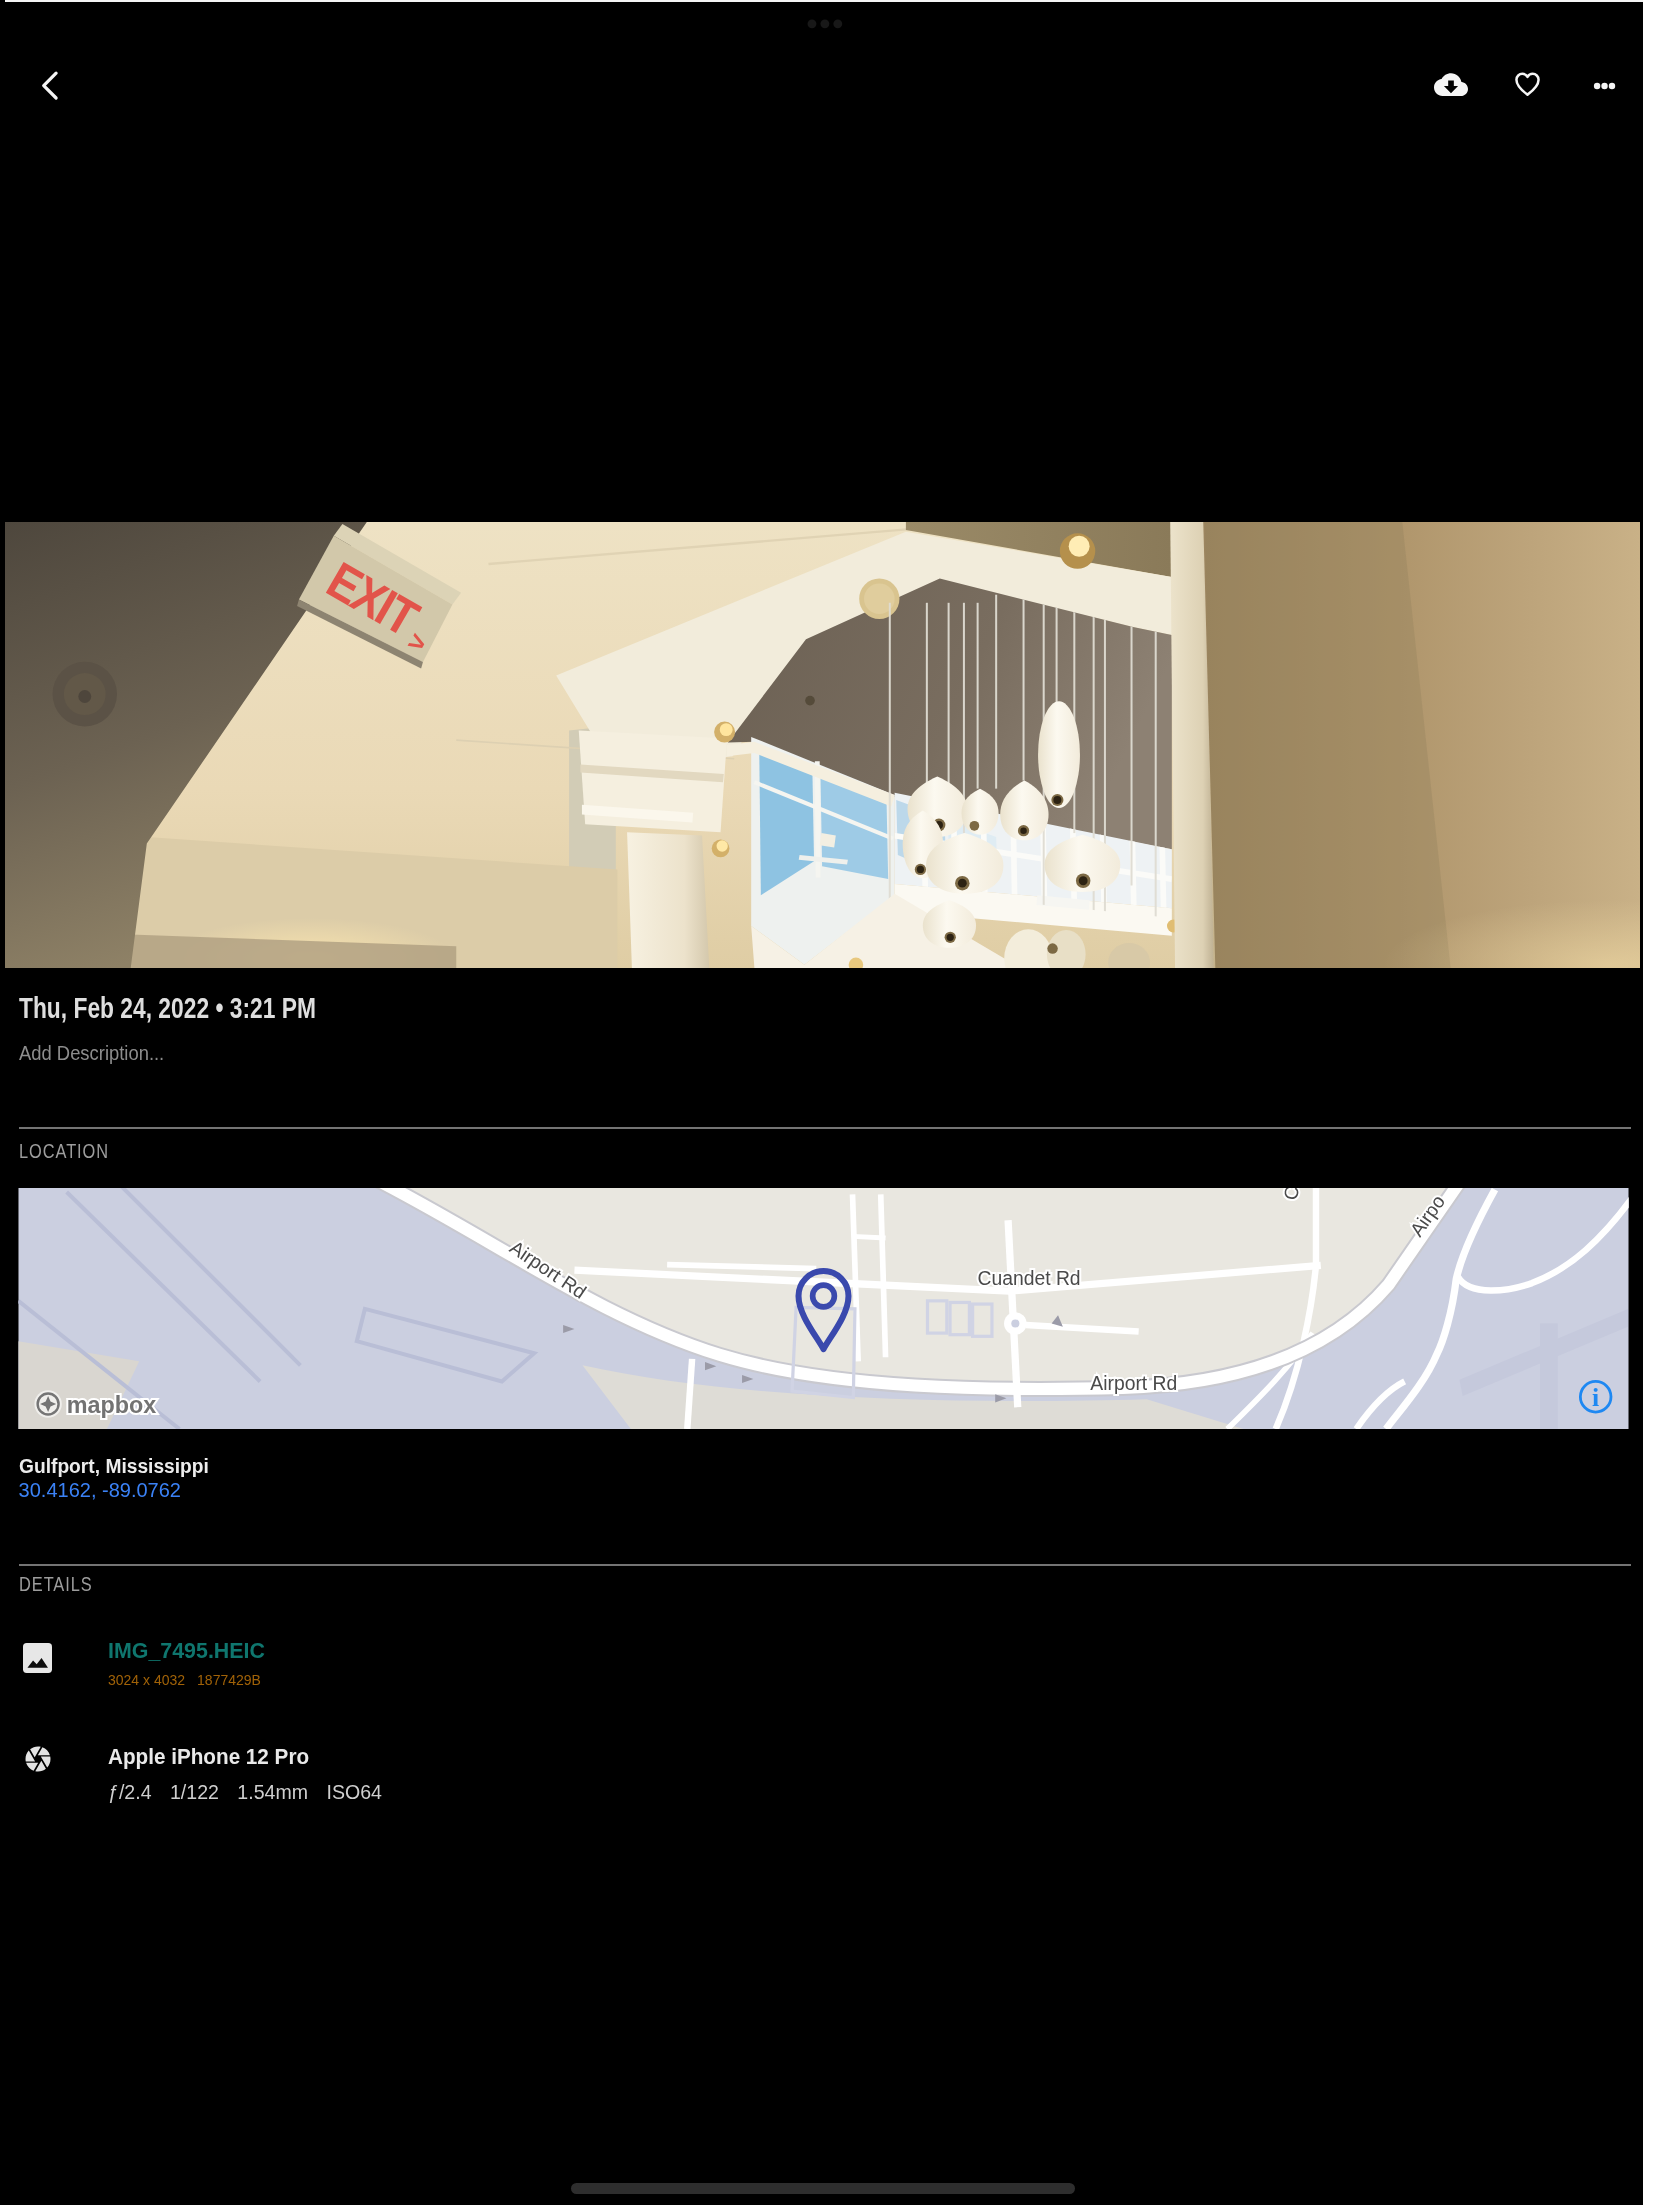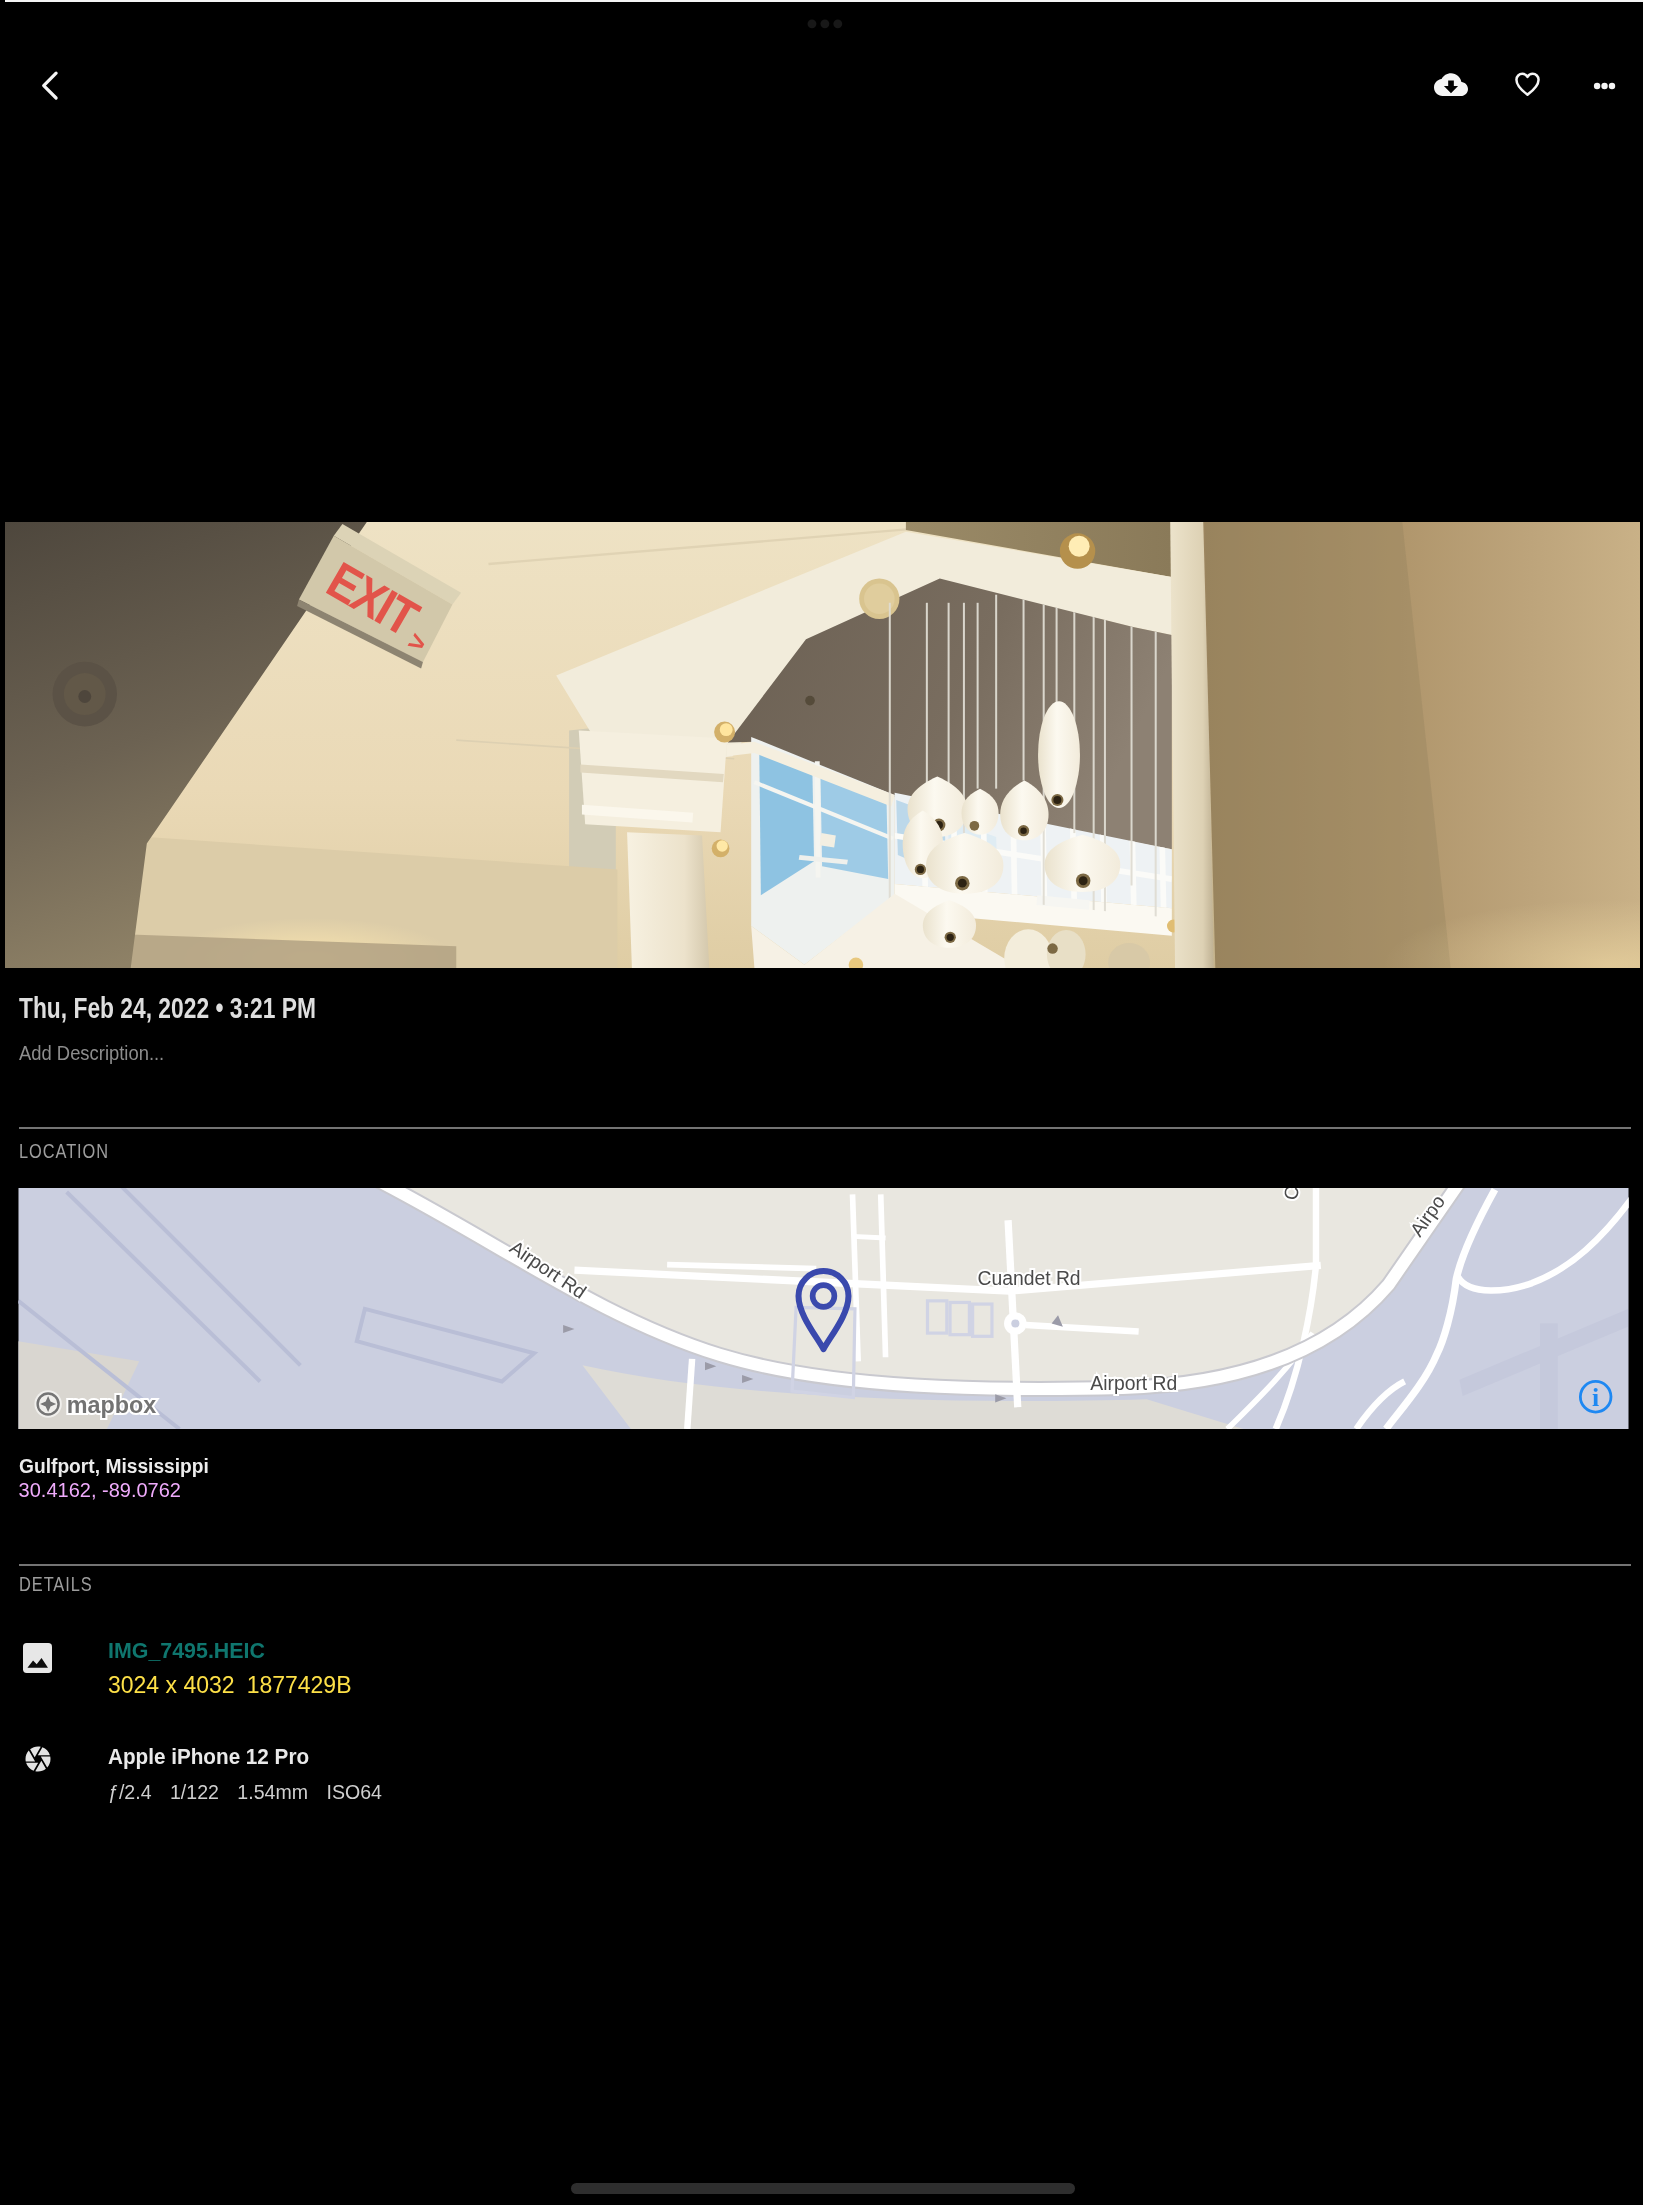--- a/index.html
+++ b/index.html
@@ -358,36 +358,36 @@
 <g>
  <circle cx="1957" cy="259" r="19" fill="none" stroke="#1e88f2" stroke-width="3.5"></circle>
  <text x="1957" y="271" font-family="Liberation Serif, serif" font-size="32" font-weight="bold" fill="#1e88f2" text-anchor="middle">i</text>
 </g>
 </g>
 </svg>
 </div>
 
 <div class="abs" style="left:18.6px;top:1455px;font-size:20px;font-weight:bold;color:#ececec;transform:scaleX(0.96);transform-origin:0 50%;white-space:nowrap;">Gulfport, Mississippi</div>
 
-<div class="abs" style="left:18.6px;top:1479px;font-size:20px;color:#f0abfc;white-space:nowrap;">30.4162, -89.0762</div>
+<div class="abs" style="left:18.6px;top:1479px;font-size:20px;color:#3b82f6;white-space:nowrap;">30.4162, -89.0762</div>
 
 <div class="abs" style="left:18.6px;top:1564px;width:1612px;height:1.6px;background:#747474;"></div>
 
 <div class="abs" style="left:18.6px;top:1572px;font-size:21px;color:#9d9d9d;letter-spacing:1.2px;transform:scaleX(0.78);transform-origin:0 50%;white-space:nowrap;">DETAILS</div>
 
 <div class="abs" style="left:22.6px;top:1643px;">
 <svg width="29" height="30" viewBox="0 0 36 37">
 <rect x="0" y="0" width="36" height="37" rx="4.5" fill="#e7e7e7"></rect>
 <path d="M5.5 30.5 L12.5 21.5 L17 26.3 L23 18.5 L31 30.5 Z" fill="#0d0d0d"></path>
 </svg>
 </div>
 
 <div class="abs" style="left:108px;top:1639px;font-size:21.4px;font-weight:bold;color:#0f766e;white-space:nowrap;">IMG_7495.HEIC</div>
 
-<div class="abs" style="left:108px;top:1672px;font-size:23px;color:#fde047;white-space:nowrap;">3024 x 4032<span style="display:inline-block;width:12px;"></span>1877429B</div>
+<div class="abs" style="left:108px;top:1672px;font-size:14px;color:#a16207;white-space:nowrap;">3024 x 4032<span style="display:inline-block;width:12px;"></span>1877429B</div>
 
 <div class="abs" style="left:22.6px;top:1744px;">
 <svg width="30" height="30" viewBox="0 0 24 24">
 <path fill="#e3e3e3" d="M9.4 10.5l4.77-8.26C13.47 2.09 12.75 2 12 2c-2.4 0-4.6.85-6.32 2.25l3.66 6.35.06-.1zM21.54 9c-.92-2.92-3.15-5.26-6-6.34L11.88 9h9.66zm.26 1h-7.49l.29.5 4.76 8.25C21 16.97 22 14.61 22 12c0-.69-.07-1.35-.2-2zM8.54 12l-3.9-6.75C3.01 7.03 2 9.39 2 12c0 .69.07 1.35.2 2h7.49l-1.15-2zm-6.08 3c.92 2.92 3.15 5.26 6 6.34L12.12 15H2.46zm11.27 0l-3.9 6.76c.7.15 1.42.24 2.17.24 2.4 0 4.6-.85 6.32-2.25l-3.66-6.35-.93 1.6z"></path>
 </svg>
 </div>
 
 <div class="abs" style="left:108px;top:1744px;font-size:22px;font-weight:bold;color:#e9e9e9;transform:scaleX(0.94);transform-origin:0 50%;white-space:nowrap;">Apple iPhone 12 Pro</div>
 
 <div class="abs" style="left:108px;top:1780px;font-size:20.6px;color:#cfcfcf;transform:scaleX(0.95);transform-origin:0 50%;white-space:nowrap;">ƒ/2.4<span style="display:inline-block;width:19.4px;"></span>1/122<span style="display:inline-block;width:19.4px;"></span>1.54mm<span style="display:inline-block;width:19.4px;"></span>ISO64</div>

